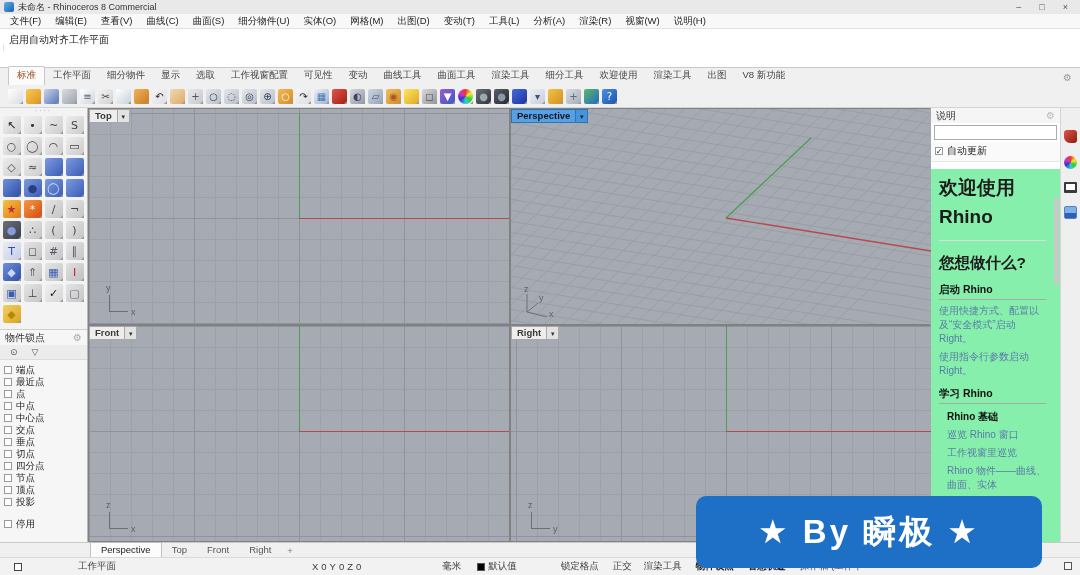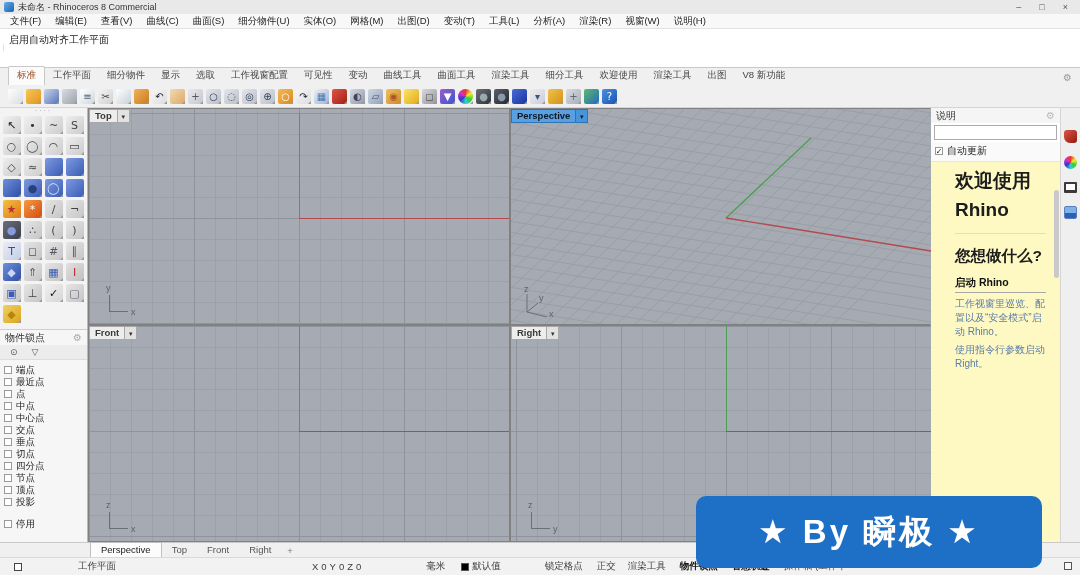--- a/index.html
+++ b/index.html
@@ -83,21 +83,21 @@
   .axis-svg { left:6px; bottom:4px; z-index:4; }
   .axis-svg text { fill:#5c626b; font-size:9px; font-family:"Liberation Sans",sans-serif; }
   .axis-svg line { stroke:#6b7077; stroke-width:1; }
 
   
   .help-panel { width:130px; background:#fff; border-left:1px solid #9A9A9A; display:flex; flex-direction:column; font-size:10px; }
   .hp-header { height:15px; background:#F5F5F5; display:flex; justify-content:space-between; align-items:center; padding:0 5px; color:#333; }
   .hp-header .gear { color:#BBB; }
   .hp-search { height:15px; margin:2px 3px 2px 3px; border:1px solid #ABABAB; background:#fff; font-size:9px; padding:0 3px; font-family:inherit; }
   .hp-auto { display:flex; align-items:center; gap:4px; padding:2px 4px 3px; background:#FAFAFA; border-bottom:1px solid #E6E6E6; color:#222; }
-  .hp-content { flex:1; position:relative; padding:4px 14px 0 24px; overflow:hidden; background:#fef9c3; }
+  .hp-content { flex:1; position:relative; padding:4px 14px 0 8px; overflow:hidden; background:#86efac;margin-top:7px; }
   .hp-content h1 { font-size:19px; line-height:1.55; color:#1c1c1c; font-weight:bold; border-bottom:1px solid #DCDCDC; padding-bottom:8px; margin-bottom:6px; }
   .hp-content h2 { font-size:15.5px; margin:12px 0 8px; color:#1c1c1c; }
   .hp-section h3 { font-size:10.5px; margin:9px 0 3px; padding-bottom:2px; border-bottom:1px solid #A8A8A8; color:#111; }
   .hp-link { color:#5B7CA8; margin:4px 0; line-height:1.4; cursor:pointer; }
   .hp-sub { font-weight:bold; margin:6px 0 2px 8px; color:#111; }
   .hp-sub-links .hp-link { margin-left:8px; }
   .hp-scroll { position:absolute; right:1px; top:28px; width:5px; height:88px; background:#C9C9C9; border-radius:3px; }
 
   
   .right-strip { width:20px; background:#EFEFEF; border-left:1px solid #D5D5D5; display:flex; flex-direction:column; align-items:center; padding-top:22px; gap:13px; }
@@ -473,22 +473,31 @@
       <span class="cb">✓</span>
       <span>自动更新</span>
     </div>
     <div class="hp-content">
       <h1>欢迎使用 Rhino</h1>
       <h2>您想做什么?</h2>
       <div id="hpsections">
           <div class="hp-section">
             <h3>启动 Rhino</h3>
             <div>
-              <div class="hp-link">工作视窗里巡览、配置以及“安全模式”启动 Rhino。</div>
+              <div class="hp-link">使用快捷方式、配置以及“安全模式”启动 Right。</div>
               <div class="hp-link">使用指令行参数启动 Right。</div>
+            </div>
+          </div>
+          <div class="hp-section">
+            <h3>学习 Rhino</h3>
+            <div class="hp-sub">Rhino 基础</div>
+            <div class="hp-sub-links">
+              <div class="hp-link">巡览 Rhino 窗口</div>
+              <div class="hp-link">工作视窗里巡览</div>
+              <div class="hp-link">Rhino 物件——曲线、曲面、实体</div>
             </div>
           </div>
         </div>
       <div class="hp-scroll"></div>
     </div>
   </div>
 
   <div class="right-strip" id="rightstrip">
       <div class="ric ric-rhino"></div>
       <div class="ric ric-wheel"></div>
@@ -509,21 +518,21 @@
   <div class="layout-icon"></div>
 <div class="sb-item" style="margin-left: 14px;">
       <span class="sb-outline"></span>
     </div>
     <div class="sb-item" style="margin-left: 56px;">
       <span>工作平面</span>
     </div>
     <div class="sb-item" style="margin-left: 196px;">
       <span class="coord">X0Y0Z0</span>
     </div>
-    <div class="sb-item" style="margin-left: 62px;">
+    <div class="sb-item" style="margin-left: 78px;">
       <span>毫米</span>
     </div>
     <div class="sb-item" style="margin-left: 16px;">
       <span class="sb-swatch"></span>
       <span>默认值</span>
     </div>
     <div class="sb-item" style="margin-left: 44px;">
       <span>锁定格点</span>
     </div>
     <div class="sb-item" style="margin-left: 14px;">

